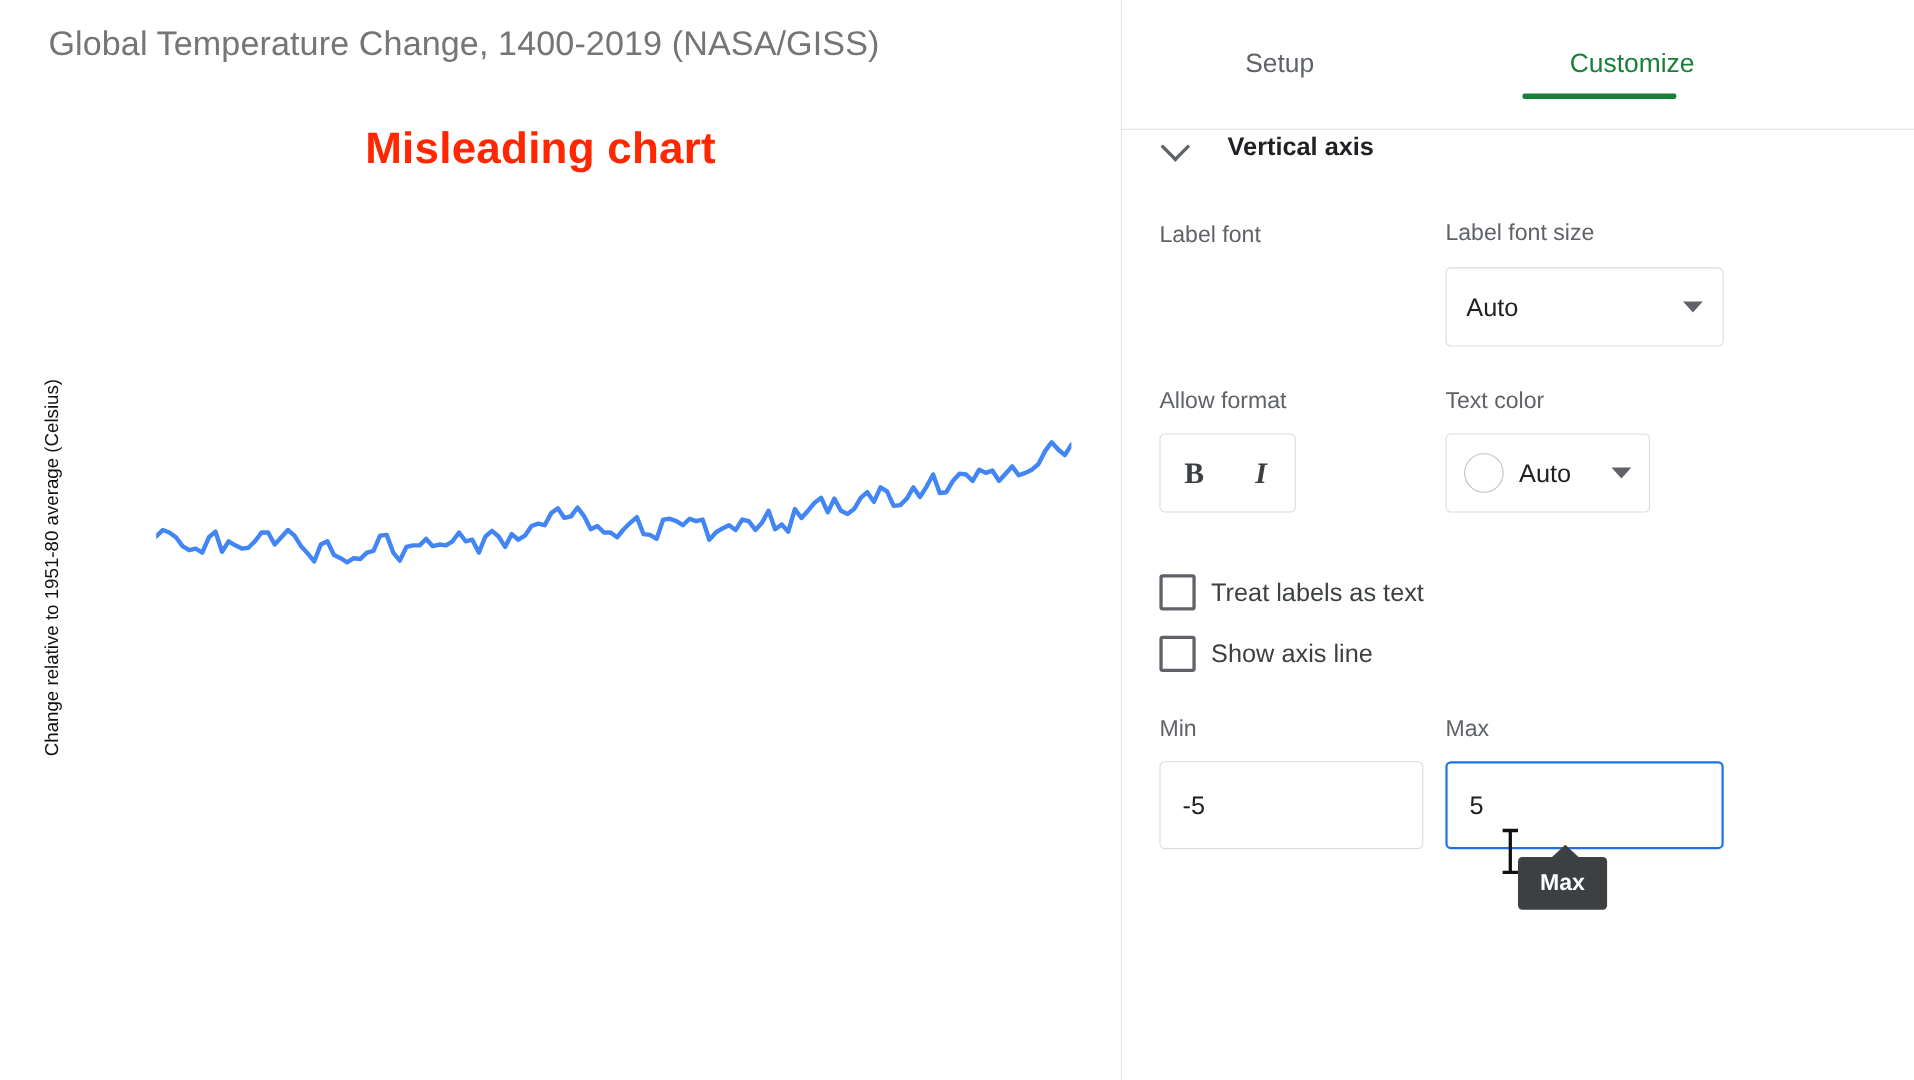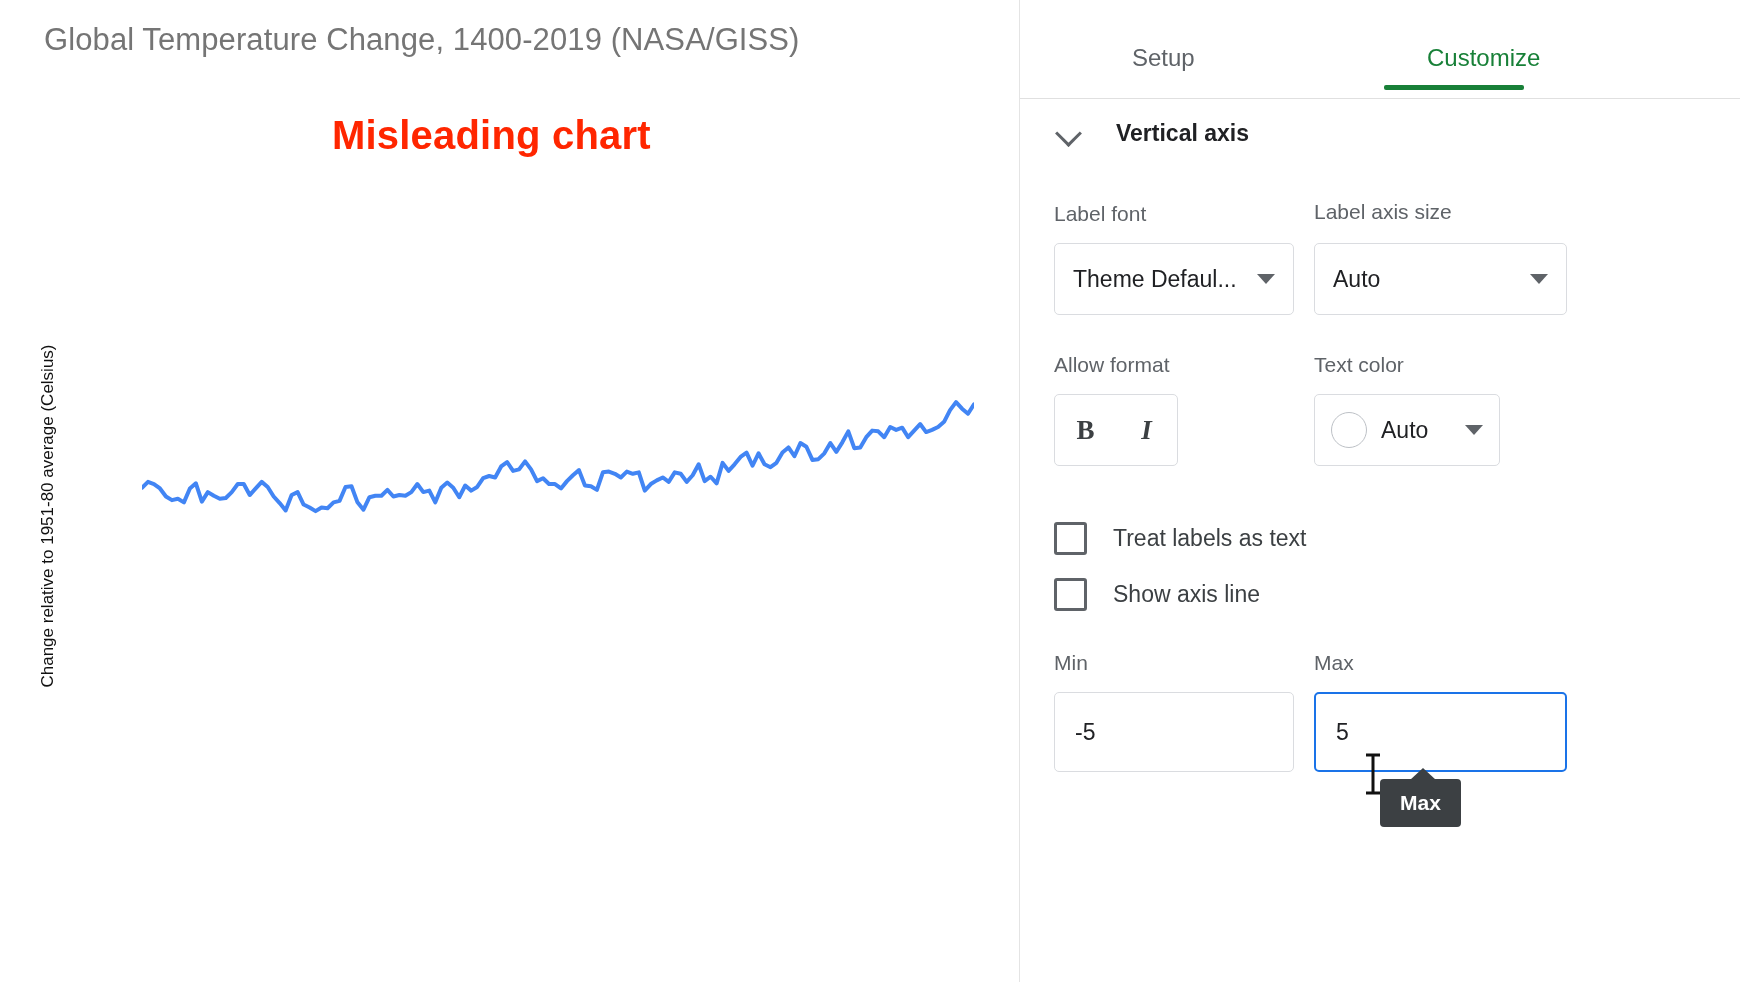--- a/index.html
+++ b/index.html
@@ -69,21 +69,21 @@
   }
   .series-svg { position: absolute; left: 142px; top: 110px; }
 
   
   .editor {
     width: 720px; height: 982px;
     background: #fff;
     position: relative;
   }
   .tabs {
-    height: 99px;
+    height: 118px;
     border-bottom: 1px solid #e0e0e0;
     position: relative;
     display: flex;
     align-items: center;
   }
   .tab {
     position: absolute;
     font-size: 24px;
     color: #5f6368;
     cursor: pointer;
@@ -173,21 +173,21 @@
     width: 36px; height: 36px;
     border: 1px solid #bdc1c6;
     border-radius: 50%;
     background: #fff;
   }
 
   .cbrow {
     position: absolute;
     display: flex;
     align-items: center;
-    gap: 26px;
+    gap: 14px;
     cursor: pointer;
   }
   .cbox {
     width: 33px; height: 33px;
     border: 3px solid #5f6368;
     border-radius: 3px;
     background: #fff;
     flex: none;
   }
   .cbox.checked {
@@ -257,26 +257,22 @@
       <div class="tab customize">Customize</div>
       <div class="tab-underline"></div>
     </div>
 
     <div class="section-header">
       <span class="chev"></span>
       <span class="section-title">Vertical axis</span>
     </div>
 
     <div class="field-label" style="left:34px; top:202px;">Label font</div>
-    <div class="ctl" style="left:34px; top:243px; width:240px; height:72px; padding:0 18px; justify-content:space-between;">
-      <span class="val">Theme Defaul...</span>
-      <span class="caret"></span>
-    </div>
-
-    <div class="field-label" style="left:294px; top:200px;">Label axis size</div>
+
+    <div class="field-label" style="left:294px; top:200px;">Label font size</div>
     <div class="ctl" style="left:294px; top:243px; width:253px; height:72px; padding:0 18px; justify-content:space-between;">
       <span class="val">Auto</span>
       <span class="caret"></span>
     </div>
 
     <div class="field-label" style="left:34px; top:353px;">Allow format</div>
     <div class="ctl" style="left:34px; top:394px; width:124px; height:72px; justify-content:space-around;">
       <span class="fmt-btn fmt-b">B</span>
       <span class="fmt-btn fmt-i">I</span>
     </div>

